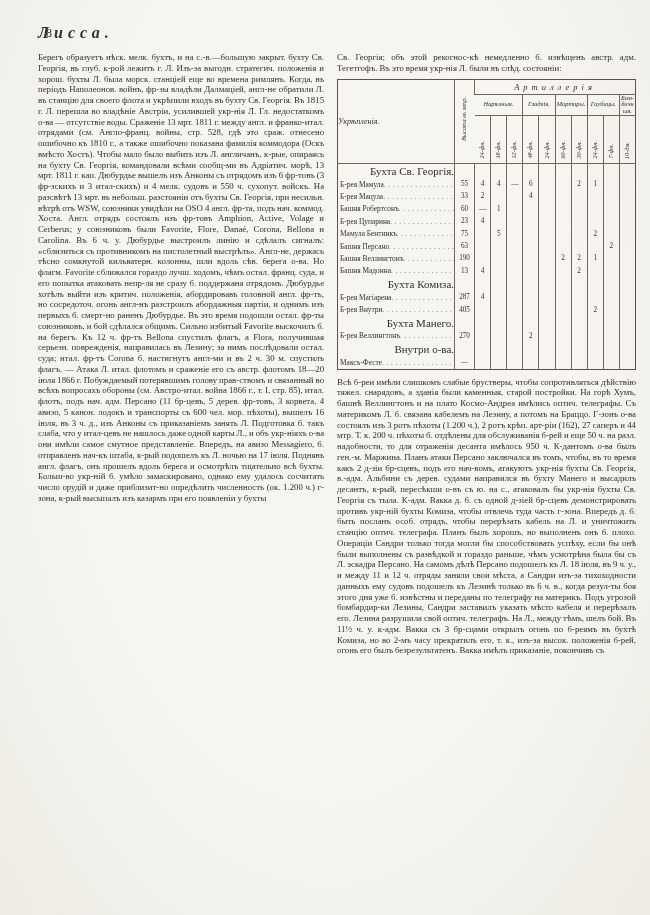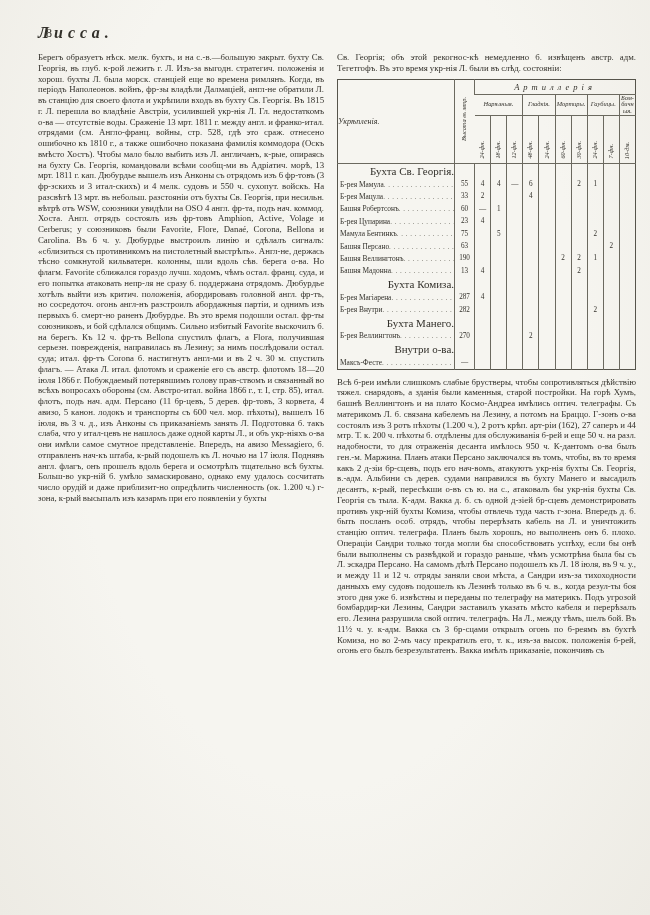--- a/index.html
+++ b/index.html
@@ -308,21 +308,21 @@
               <td class="c-v"></td>
               <td class="c-v"></td>
             </tr>
             <tr>
               <td class="c-name">
                 <div class="nw">
                   <span class="nm">Б-рея Внутри</span>
                   <span class="ld"></span>
                 </div>
               </td>
-              <td class="c-hv">282</td>
+              <td class="c-hv">405</td>
               <td class="c-v"></td>
               <td class="c-v"></td>
               <td class="c-v"></td>
               <td class="c-v"></td>
               <td class="c-v"></td>
               <td class="c-v"></td>
               <td class="c-v"></td>
               <td class="c-v">2</td>
               <td class="c-v"></td>
               <td class="c-v"></td>

